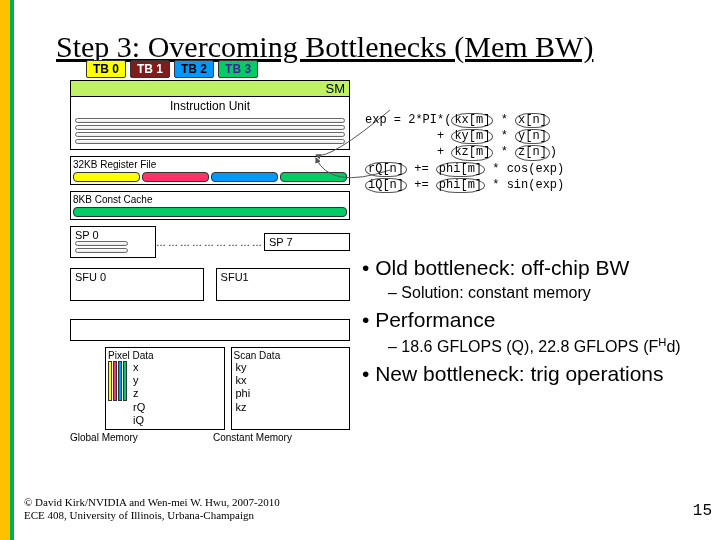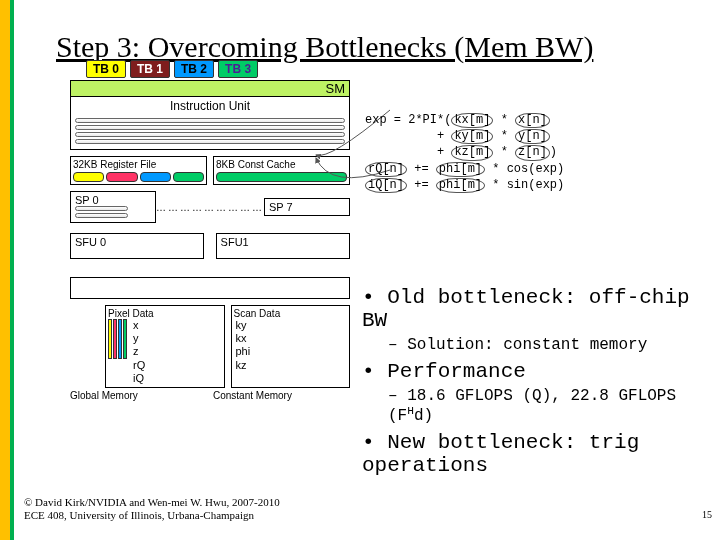--- a/index.html
+++ b/index.html
@@ -19,68 +19,68 @@
 .tb1 { background: #7f1d1d; color: #fff; }
 .tb2 { background: #0099ff; color: #000000; }
 .tb3 { background: #00cc66; color: #4c1d95; }
 
 .sm-box { border: 1px solid #000; margin-bottom: 6px; position: relative; }
 .sm-label { text-align: right; font-size: 13px; font-weight: normal; padding-right: 4px; background: #bef264; }
 .iu { border-top: 1px solid #000; text-align: center; padding: 2px; }
 .wave-lines { padding: 3px 4px; }
 .wave { height: 5px; border: 1px solid #666; border-radius: 3px; margin-bottom: 2px; background: linear-gradient(to bottom,#fff,#e8e8e8); }
 
-.reg-row { display: flex; gap: 6px; }
+.reg-row { display: flex; gap: 6px; flex-direction: column; }
 .reg-box { border: 1px solid #000; flex: 1; padding: 2px; text-align: left; font-size: 10px; }
 .reg-chips { display: flex; gap: 2px; margin-top: 2px; }
 .chip { flex: 1; height: 10px; border: 1px solid #333; border-radius: 4px; }
 .chip.y { background: #ffff00; }
 .chip.r { background: #ff3366; }
 .chip.b { background: #0099ff; }
 .chip.g { background: #00cc66; }
 .chip.wide { background: #00cc66; width: 100%; }
 
 .sp-row { display: flex; justify-content: space-between; margin-top: 6px; font-size: 11px; align-items: center; }
 .sp-box { border: 1px solid #000; padding: 2px 4px; width: 44%; }
 .dots { letter-spacing: 2px; font-size: 10px; }
 .sp-waves .wave { width: 70%; }
 
 .sfu-row { display: flex; justify-content: space-between; margin-top: 10px; gap: 8px; }
-.sfu-box { border: 1px solid #000; width: 48%; height: 26px; padding: 2px 4px; font-size: 11px; }
+.sfu-box { border: 1px solid #000; width: 48%; height: 33px; padding: 2px 4px; font-size: 11px; }
 
 .tex-row { margin-top: 18px; border: 1px solid #000; height: 22px; }
 
 .mem-row { display: flex; gap: 6px; margin-top: 6px; padding-left: 35px; }
 .mem-box { border: 1px solid #000; flex: 1; padding: 2px; font-size: 10px; }
 .mem-vars { display: flex; }
 .mem-bars { display: flex; flex-direction: column; gap: 1px; margin-right: 4px; }
 .mem-bar { width: 4px; height: 40px; border: 1px solid #333; }
 .mem-bar.y { background: #ffff00; }
 .mem-bar.r { background: #ff3366; }
 .mem-bar.b { background: #0099ff; }
 .mem-bar.g { background: #00cc66; }
 .var-list { font-size: 11px; line-height: 1.2; margin-left: 2px; }
 
 .mem-labels { display: flex; gap: 6px; margin-top: 2px; }
 .mem-label { flex: 1; font-size: 10px; }
 
 .code-block { position: absolute; left: 365px; top: 88px; font-family: "Courier New", monospace; font-size: 12px; line-height: 1.35; white-space: pre; margin-top: 24px; }
 .circled { border: 1px solid #555; border-radius: 50%/60%; padding: 0 2px; display: inline-block; line-height: 1.1; }
 
-.bullets { position: absolute; left: 362px; top: 250px; width: 340px; font-family: Liberation Mono, monospace; margin-top: 30px; }
+.bullets { position: absolute; left: 362px; top: 250px; width: 340px; font-family: Liberation Sans, sans-serif; }
 .bullets ul { list-style: none; }
 .bullets .l1 { font-size: 21px; margin-top: 6px; }
 .bullets .l1::before { content: "• "; }
 .bullets .l2 { font-size: 16px; margin-left: 26px; margin-top: 4px; }
 .bullets .l2::before { content: "– "; }
 .sup { vertical-align: super; font-size: 0.7em; }
 
 .copyright { position: absolute; left: 24px; bottom: 18px; font-size: 11px; line-height: 1.2; }
 
-.pagenum { position: absolute; right: 8px; bottom: 20px; font-size: 10px; }
+.pagenum { position: absolute; right: 8px; bottom: 20px; font-size: 16px; font-family: Liberation Mono, monospace; }
 
 .arrow-svg { position: absolute; left: 310px; top: 100px; pointer-events: none; }
 </style>
 </head>
 <body>
 
 <div class="accent-bar">
   <div class="accent-yellow"></div>
   <div class="accent-green"></div>
 </div>

